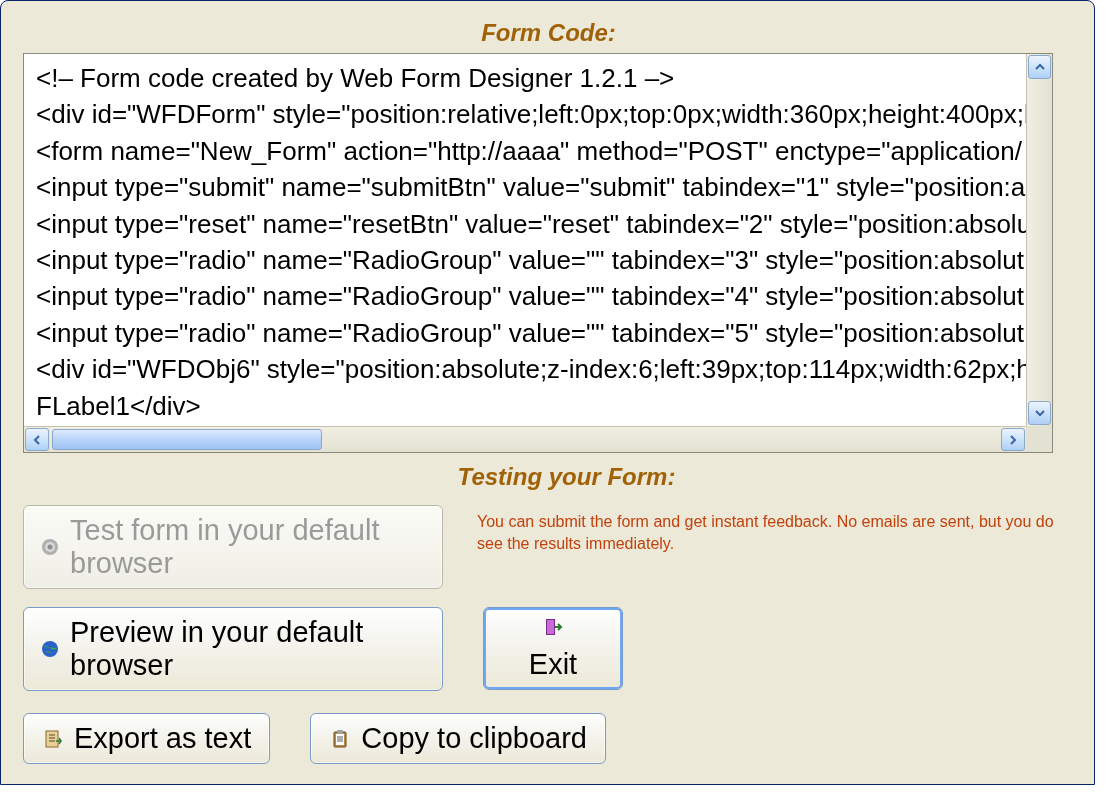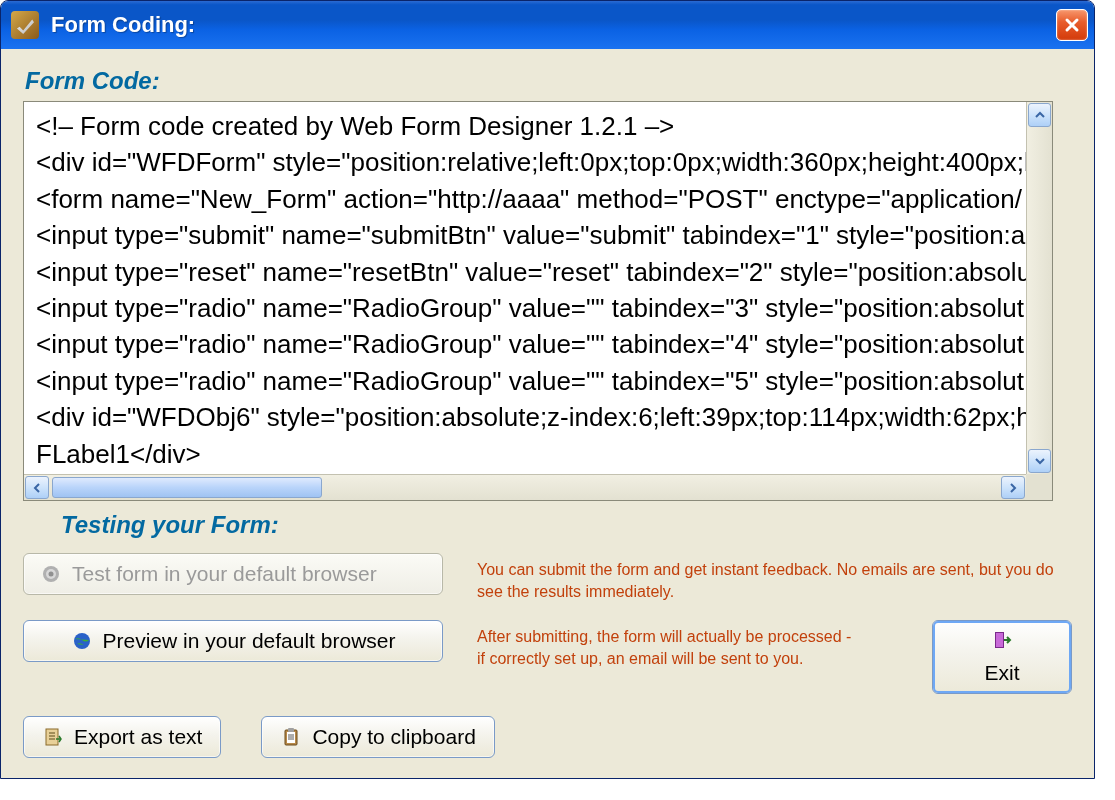--- a/index.html
+++ b/index.html
@@ -55,25 +55,26 @@
     color:#fff; font-weight:bold; font-size:18px;
     box-shadow: inset 0 0 2px rgba(255,255,255,0.6);
     cursor:pointer;
   }
   .client {
     padding: 18px 22px 20px 22px;
     display:flex;
     flex-direction:column;
   }
   .section-heading {
-    color: #0369a1;
+    color: #a16207;
     font-style: italic;
     font-weight: bold;
     font-size: 24px;
     margin: 0 0 6px 2px;
+    text-align: center;
   }
   .code-box-wrap{
     border: 1px solid #8a8a7a;
     background:#fff;
     width: 1030px;
     height: 400px;
     position: relative;
     display:flex;
     flex-direction:column;
   }
@@ -127,21 +128,21 @@
   }
 
   .grid-bottom { margin-top: 8px; }
   .row { display:flex; align-items:flex-start; }
 
   .xp-btn{
     background: linear-gradient(to bottom,#ffffff,#f4f3ec 45%,#ece9d8);
     border:1px solid #7a9ac7;
     border-radius:6px;
     padding: 8px 16px;
-    font-size: 21px;
+    font-size: 29px;
     color:#000;
     display:inline-flex;
     align-items:center;
     gap:10px;
     box-shadow: 0 0 0 1px rgba(255,255,255,0.6) inset;
     cursor:pointer;
   }
   .xp-btn.disabled{
     color:#9a9a9a;
     cursor:default;
@@ -168,29 +169,20 @@
   .row3 .xp-btn{ padding:8px 18px; }
   .spacer{ flex:1; }
   .prev-area{ display:flex; justify-content:flex-start; padding-left:120px; }
 
   svg{display:block;}
 </style>
 </head>
 <body>
 
 <div class="window">
-  <div class="titlebar">
-    <div class="app-icon"></div>
-    <div class="title">Form Coding:</div>
-    <div class="close-btn">
-      <svg width="16" height="16" viewBox="0 0 16 16">
-        <path d="M3 3 L13 13 M13 3 L3 13" stroke="#fff" stroke-width="3" stroke-linecap="round"></path>
-      </svg>
-    </div>
-  </div>
 
   <div class="client">
 
     <div class="section-heading">Form Code:</div>
 
     <div class="code-box-wrap">
       <div class="code-viewport">
         <div class="code-content" id="code-content">&lt;!– Form code created by Web Form Designer 1.2.1 –&gt;
 &lt;div id="WFDForm" style="position:relative;left:0px;top:0px;width:360px;height:400px;ba
 &lt;form name="New_Form" action="http://aaaa" method="POST" enctype="application/
@@ -261,23 +253,20 @@
             <span class="btn-icon">
               <svg width="20" height="20" viewBox="0 0 20 20">
                   <circle cx="10" cy="10" r="8" fill="#2a62c8"></circle>
                   <path d="M3 8 Q7 6 10 9 Q14 12 17 9" fill="#3cae3c"></path>
                   <path d="M5 13 Q8 11 12 14" fill="#3cae3c"></path>
                 </svg>
             </span>
             <span>Preview in your default browser</span>
           </div>
         </div>
-        <div class="desc-cell">
-          <div class="desc-text" style="max-width:380px;">After submitting, the form will actually be processed - if correctly set up, an email will be sent to you.</div>
-        </div>
         <div class="exit-cell">
           <div class="xp-btn focus" style="width:140px;justify-content:center;flex-direction:column;">
             <span class="btn-icon">
               <svg width="20" height="20" viewBox="0 0 20 20">
                 <rect x="3" y="2" width="9" height="16" fill="#7a2a8a"></rect>
                 <rect x="4" y="3" width="7" height="14" fill="#c86ad8"></rect>
                 <path d="M12 10 L18 10 M15 7 L18 10 L15 13" stroke="#2a7a2a" stroke-width="2" fill="none"></path>
               </svg>
             </span>
             <span>Exit</span>

